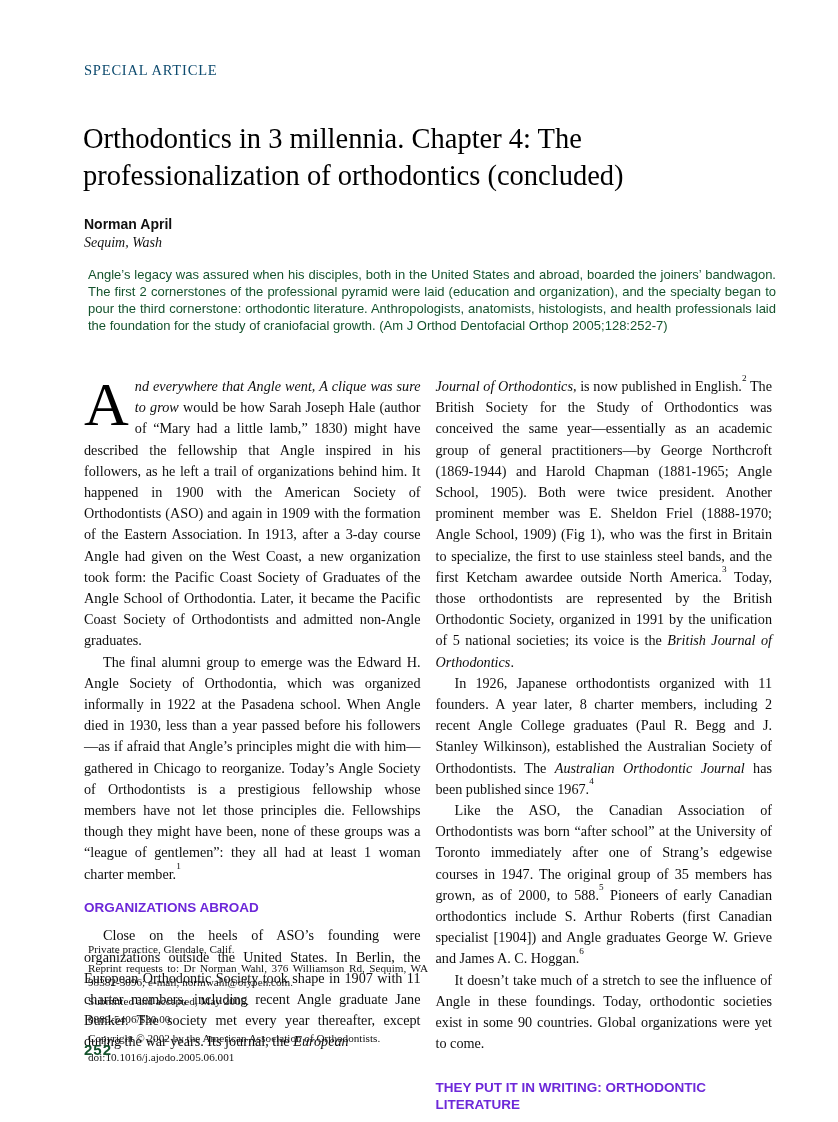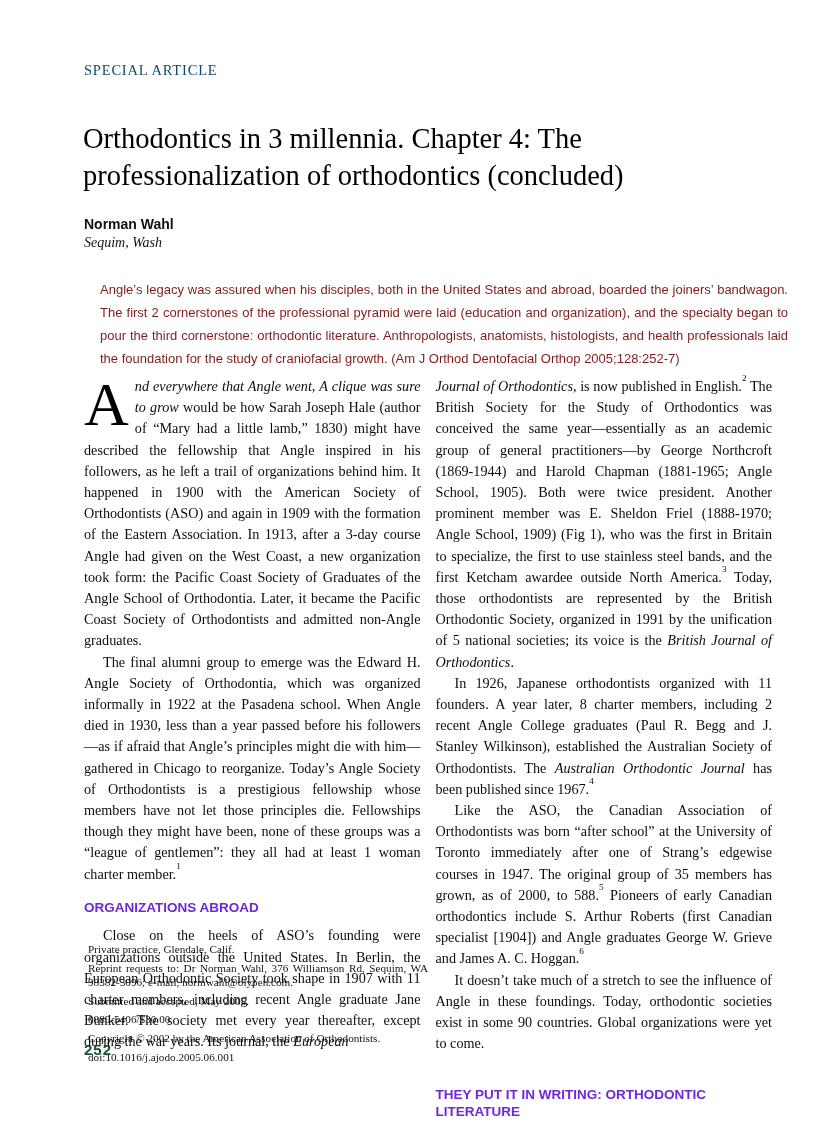--- a/index.html
+++ b/index.html
@@ -28,23 +28,23 @@
     position: absolute; left: 84px; top: 216px;
     font-family: "Liberation Sans", "DejaVu Sans", sans-serif;
     font-weight: bold; font-size: 14px; color: #111;
   }
   .location {
     position: absolute; left: 84px; top: 235px;
     font-style: italic; font-size: 14px; color: #111;
   }
   .abstract {
     position: absolute; left: 84px; top: 262px; width: 688px;
-    margin: 16px;
+    margin: 4px;
     font-family: "Liberation Sans", "DejaVu Sans", sans-serif;
-    font-size: 13px; line-height: 23px; text-align: justify; color: #7f1d1d;
+    font-size: 13px; line-height: 17px; text-align: justify; color: #14532d;
   }
 
   .columns {
     position: absolute; left: 84px; top: 376px; width: 688px;
     display: flex; gap: 15px;
   }
   .col { width: 336.5px; }
 
   p.body {
     margin: 0; font-size: 14.2px; line-height: 21.2px;
@@ -58,21 +58,21 @@
     padding: 3px 6px 0 0;
     color: #000;
   }
 
   h2.sec {
     margin: 14px 0 9px 0;
     font-family: "Liberation Sans", "DejaVu Sans", sans-serif;
     font-weight: bold; font-size: 13.5px; line-height: 17.5px;
     color: #6d28d9;
   }
-  h2.sec2 { margin-top: 31px; }
+  h2.sec2 { margin-top: 24px; }
 
   .it { font-style: italic; }
   sup.ref { font-size: 65%; line-height: 0; position: relative; top: -0.45em; }
 
   .footnotes {
     position: absolute; left: 84px; top: 938px; width: 348px;
   }
   .footnotes p {
     margin: 4px; font-size: 11.2px; line-height: 14.6px;
     text-align: justify; color: #141414;
@@ -86,21 +86,21 @@
 </style>
 </head>
 <body>
 
 <div class="sheet">
 
   <div class="kicker">SPECIAL ARTICLE</div>
 
   <h1 class="title">Orthodontics in 3 millennia. Chapter 4: The professionalization of orthodontics (concluded)</h1>
 
-  <div class="author">Norman Wahl</div>
+  <div class="author">Norman April</div>
   <div class="location">Sequim, Wash</div>
 
   <p class="abstract">Angle’s legacy was assured when his disciples, both in the United States and abroad, boarded the joiners’ bandwagon. The first 2 cornerstones of the professional pyramid were laid (education and organization), and the specialty began to pour the third cornerstone: orthodontic literature. Anthropologists, anatomists, histologists, and health professionals laid the foundation for the study of craniofacial growth. (Am J Orthod Dentofacial Orthop 2005;128:252-7)</p>
 
   <div class="columns">
 
     <div class="col">
       <p class="body"><span class="dropcap">A</span><span><span class="it">nd everywhere that Angle went, A clique was sure to grow</span><span> would be how Sarah Joseph Hale (author of “Mary had a little lamb,” 1830) might have described the fellowship that Angle inspired in his followers, as he left a trail of organizations behind him. It happened in 1900 with the American Society of Orthodontists (ASO) and again in 1909 with the formation of the Eastern Association. In 1913, after a 3-day course Angle had given on the West Coast, a new organization took form: the Pacific Coast Society of Graduates of the Angle School of Orthodontia. Later, it became the Pacific Coast Society of Orthodontists and admitted non-Angle graduates.</span></span></p>
       <p class="body indent"><span>The final alumni group to emerge was the Edward H. Angle Society of Orthodontia, which was organized informally in 1922 at the Pasadena school. When Angle died in 1930, less than a year passed before his followers—as if afraid that Angle’s principles might die with him—gathered in Chicago to reorganize. Today’s Angle Society of Orthodontists is a prestigious fellowship whose members have not let those principles die. Fellowships though they might have been, none of these groups was a “league of gentlemen”: they all had at least 1 woman charter member.</span><sup class="ref">1</sup></p>
       <h2 class="sec">ORGANIZATIONS ABROAD</h2>

